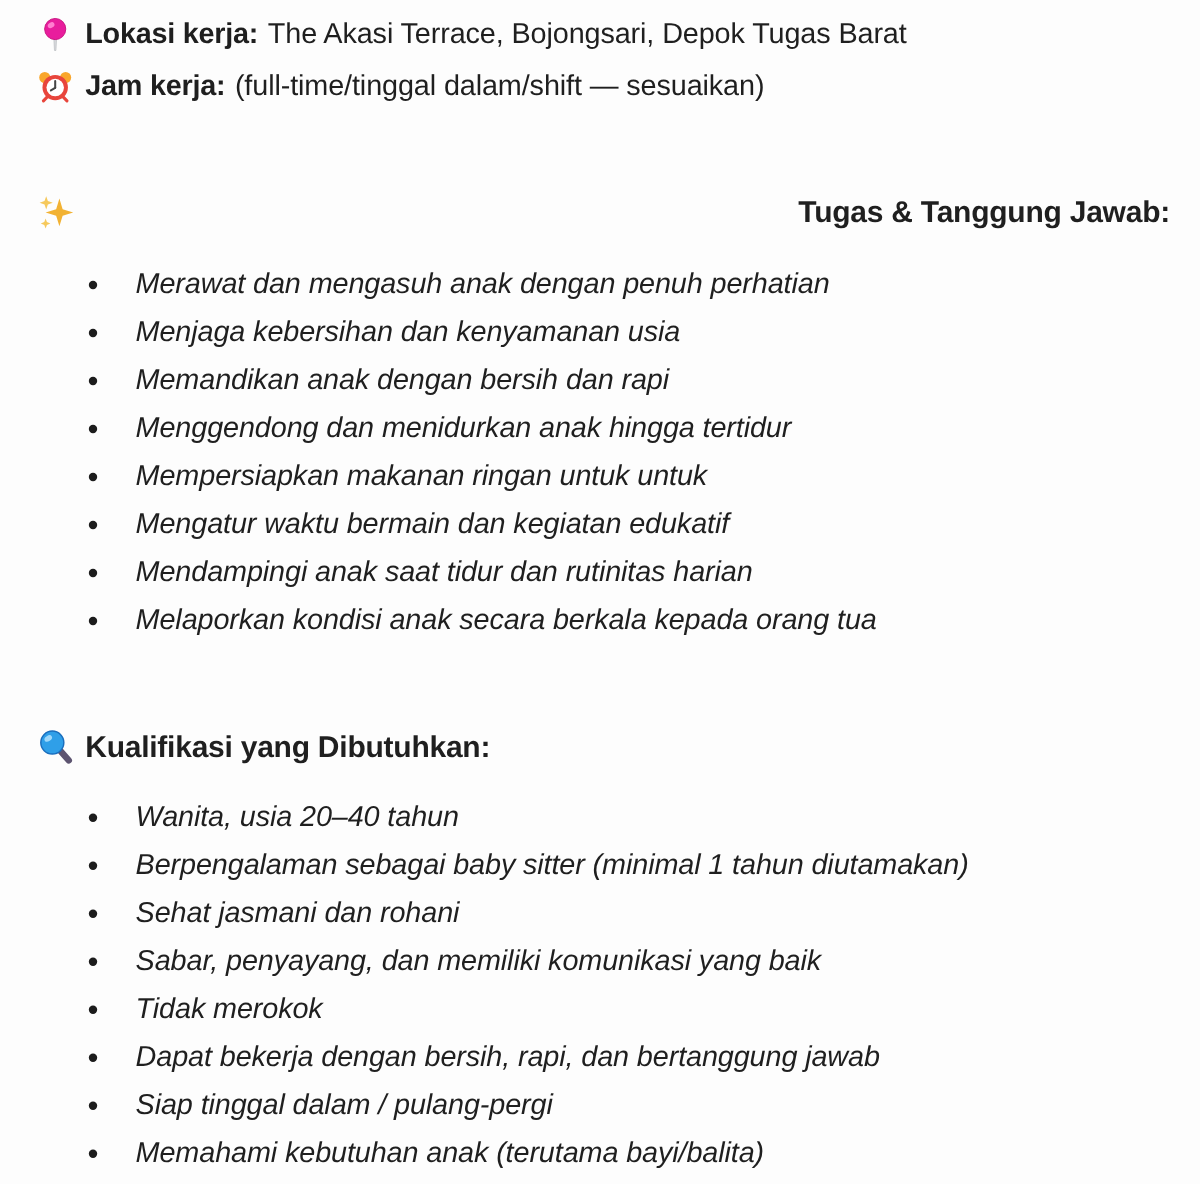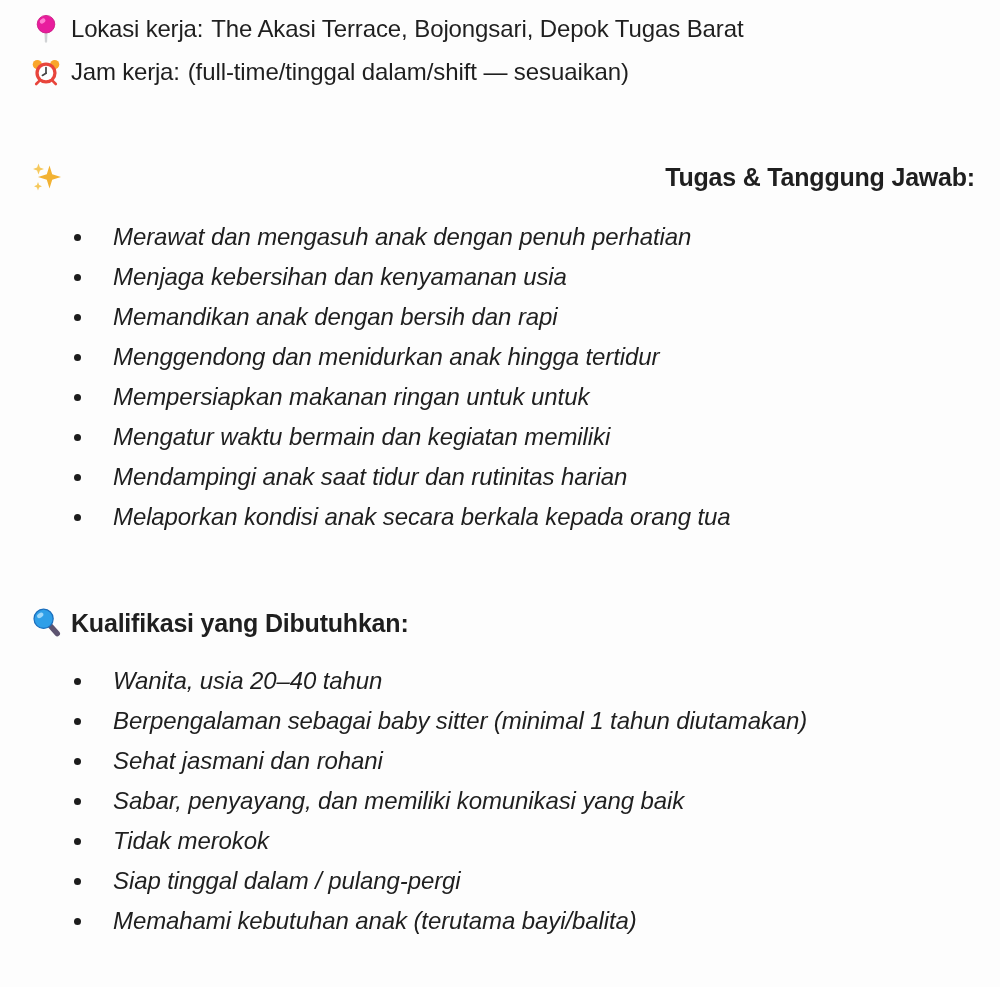--- a/index.html
+++ b/index.html
@@ -28,21 +28,21 @@
   .icon {
     width: 32px;
     min-width: 32px;
     height: 32px;
     display: flex;
     align-items: center;
     justify-content: center;
     margin-right: 9px;
   }
   .label {
-    font-weight: 400;
+    font-weight: 700;
     margin-right: 8px;
     letter-spacing: -0.2px;
   }
   .value { letter-spacing: -0.1px; }
   .section-heading {
     display: flex;
     align-items: center;
     height: 34px;
     font-size: 25px;
     font-weight: 700;
@@ -129,21 +129,21 @@
       <li class="bullet-item"><span class="li-text">Merawat dan mengasuh anak dengan penuh perhatian</span></li>
 
       <li class="bullet-item"><span class="li-text">Menjaga kebersihan dan kenyamanan usia</span></li>
 
       <li class="bullet-item"><span class="li-text">Memandikan anak dengan bersih dan rapi</span></li>
 
       <li class="bullet-item"><span class="li-text">Menggendong dan menidurkan anak hingga tertidur</span></li>
 
       <li class="bullet-item"><span class="li-text">Mempersiapkan makanan ringan untuk untuk</span></li>
 
-      <li class="bullet-item"><span class="li-text">Mengatur waktu bermain dan kegiatan memiliki</span></li>
+      <li class="bullet-item"><span class="li-text">Mengatur waktu bermain dan kegiatan edukatif</span></li>
 
       <li class="bullet-item"><span class="li-text">Mendampingi anak saat tidur dan rutinitas harian</span></li>
 
       <li class="bullet-item"><span class="li-text">Melaporkan kondisi anak secara berkala kepada orang tua</span></li>
     </ul>
 
   <div class="section-heading h2gap">
     <span class="icon">
       <svg width="30" height="30" viewBox="0 0 30 30" aria-hidden="true">
         <line x1="19.5" y1="19" x2="26.3" y2="26.6" stroke="#5d5470" stroke-width="5.4" stroke-linecap="round"></line>
@@ -159,19 +159,20 @@
       <li class="bullet-item"><span class="li-text">Wanita, usia 20–40 tahun</span></li>
 
       <li class="bullet-item"><span class="li-text">Berpengalaman sebagai baby sitter (minimal 1 tahun diutamakan)</span></li>
 
       <li class="bullet-item"><span class="li-text">Sehat jasmani dan rohani</span></li>
 
       <li class="bullet-item"><span class="li-text">Sabar, penyayang, dan memiliki komunikasi yang baik</span></li>
 
       <li class="bullet-item"><span class="li-text">Tidak merokok</span></li>
 
+      <li class="bullet-item"><span class="li-text">Dapat bekerja dengan bersih, rapi, dan bertanggung jawab</span></li>
 
       <li class="bullet-item"><span class="li-text">Siap tinggal dalam / pulang-pergi</span></li>
 
       <li class="bullet-item"><span class="li-text">Memahami kebutuhan anak (terutama bayi/balita)</span></li>
     </ul>
 
 </div>
 
 </body></html>

